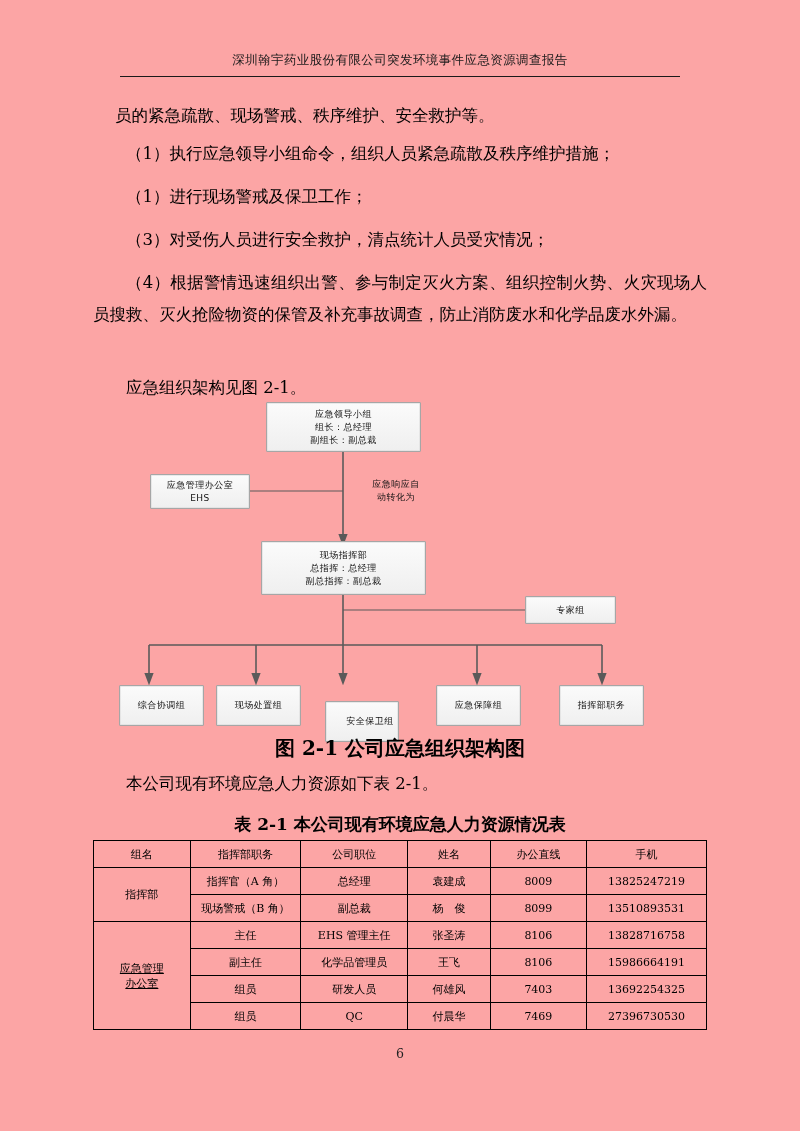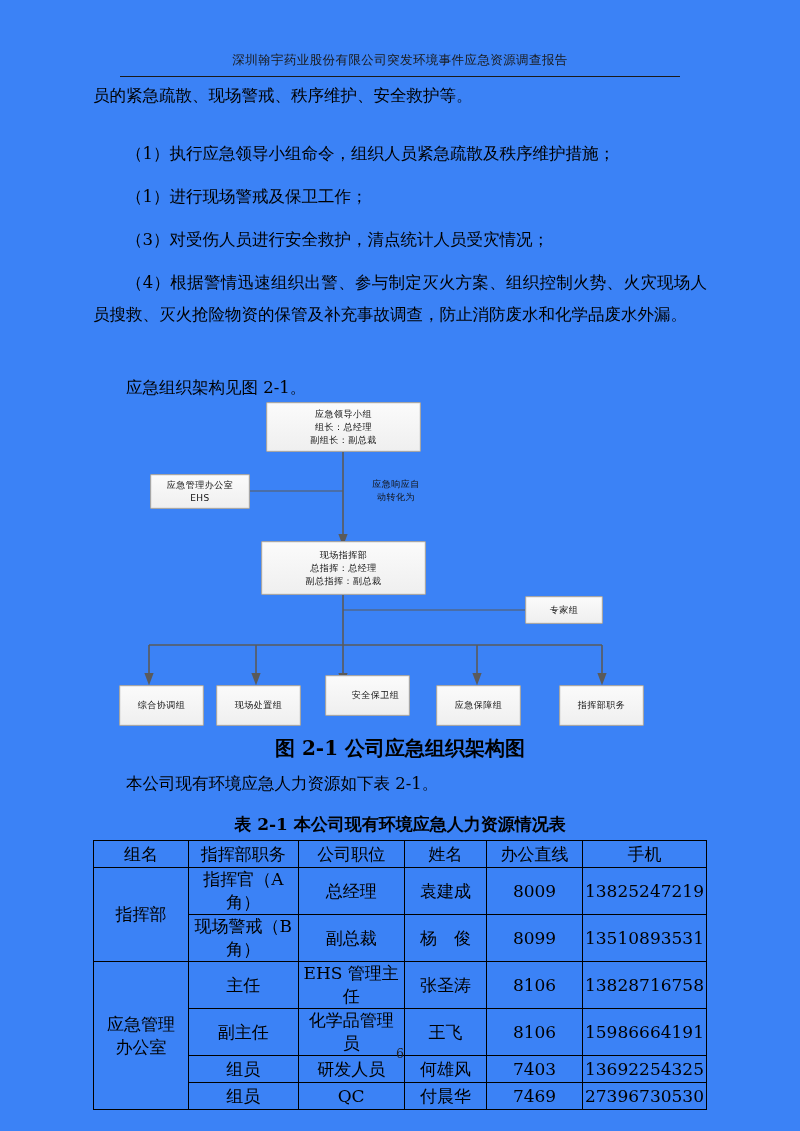--- a/index.html
+++ b/index.html
@@ -4,21 +4,21 @@
 <style>
   html, body {
     margin: 0;
     padding: 0;
     background: #8a8a8a;
   }
   .page {
     position: relative;
     width: 800px;
     height: 1131px;
-    background: #3b82f6;
+    background: #fca5a5;
     margin: 0 auto;
     overflow: hidden;
     font-family: "DejaVu Serif", "Liberation Serif", serif;
     color: #000000;
   }
 
   
   .doc-header {
     position: absolute;
     left: 120px;
@@ -112,21 +112,21 @@
     color: #000;
   }
 
   
   .res-table {
     position: absolute;
     left: 93px;
     top: 840px;
     width: 614px;
     border-collapse: collapse;
-    font-size: 17px;
+    font-size: 11px;
     color: #000;
   }
   .res-table td, .res-table th {
     border: 1px solid #000;
     text-align: center;
     vertical-align: middle;
     height: 26px;
     padding: 0 2px;
     font-weight: normal;
   }
@@ -148,21 +148,21 @@
   }
 </style>
 </head>
 <body>
 
 <div class="page">
 
   <div class="doc-header">深圳翰宇药业股份有限公司突发环境事件应急资源调查报告</div>
   <div class="header-rule"></div>
 
-  <div class="body-block" style="top:80px;">员的紧急疏散、现场警戒、秩序维护、安全救护等。</div>
+  <div class="body-block" style="top:100px;margin-left:22px;">员的紧急疏散、现场警戒、秩序维护、安全救护等。</div>
   <div class="body-block indent" style="top:138px;">（1）执行应急领导小组命令，组织人员紧急疏散及秩序维护措施；</div>
   <div class="body-block indent" style="top:181px;">（1）进行现场警戒及保卫工作；</div>
   <div class="body-block indent" style="top:224px;">（3）对受伤人员进行安全救护，清点统计人员受灾情况；</div>
   <div class="body-block indent" style="top:267px;">（4）根据警情迅速组织出警、参与制定灭火方案、组织控制火势、火灾现场人员搜救、灭火抢险物资的保管及补充事故调查，防止消防废水和化学品废水外漏。</div>
   <div class="body-block indent" style="top:372px;">应急组织架构见图 2-1。</div>
 
   <div class="figure">
 
     <svg width="614" height="345">
       <defs>
@@ -193,25 +193,25 @@
     <div class="node" style="left:57px; top:82px; width:100px; height:35px; white-space:pre-line;">应急管理办公室
 EHS</div>
 
     <div class="edge-label" style="left:262px; top:86px; width:82px; white-space:pre-line;">应急响应自
 动转化为</div>
 
     <div class="node" style="left:168px; top:149px; width:165px; height:54px; white-space:pre-line;">现场指挥部
 总指挥：总经理
 副总指挥：副总裁</div>
 
-    <div class="node" style="left:432px; top:204px; width:78px; height:28px;">专家组</div>
+    <div class="node" style="left:432px; top:204px; width:91px; height:28px;">专家组</div>
 
     <div class="node" style="left:26px; top:293px; width:85px; height:41px;">综合协调组</div>
     <div class="node" style="left:123px; top:293px; width:85px; height:41px;">现场处置组</div>
-    <div class="node" style="left:232px; top:283px; width:85px; height:41px;padding-left:16px;">安全保卫组</div>
+    <div class="node" style="left:232px; top:309px; width:74px; height:41px;padding-left:16px;">安全保卫组</div>
     <div class="node" style="left:343px; top:293px; width:85px; height:41px;">应急保障组</div>
     <div class="node" style="left:466px; top:293px; width:85px; height:41px;">指挥部职务</div>
   </div>
 
   <div class="fig-caption">图 2-1  公司应急组织架构图</div>
 
   <div class="body-block indent" style="top:768px;">本公司现有环境应急人力资源如下表 2-1。</div>
 
   <div class="tbl-caption">表 2-1  本公司现有环境应急人力资源情况表</div>
 
@@ -236,21 +236,21 @@
         <td class="c5">13825247219</td>
       </tr>
       <tr>
         <td class="c1">现场警戒（B 角）</td>
         <td class="c2">副总裁</td>
         <td class="c3">杨　俊</td>
         <td class="c4">8099</td>
         <td class="c5">13510893531</td>
       </tr>
       <tr>
-        <td class="c0" rowspan="4" style="white-space:pre-line;">应急管理
+        <td class="c0" rowspan="4" style="white-space:pre-line;text-decoration:underline;">应急管理
 办公室</td>
         <td class="c1">主任</td>
         <td class="c2">EHS 管理主任</td>
         <td class="c3">张圣涛</td>
         <td class="c4">8106</td>
         <td class="c5">13828716758</td>
       </tr>
       <tr>
         <td class="c1">副主任</td>
         <td class="c2">化学品管理员</td>

